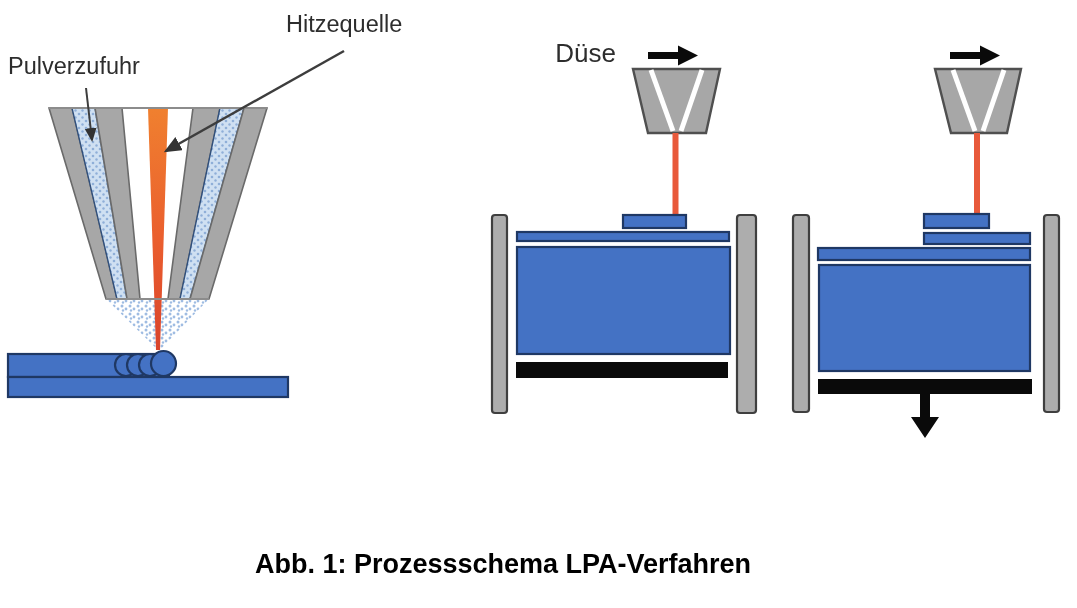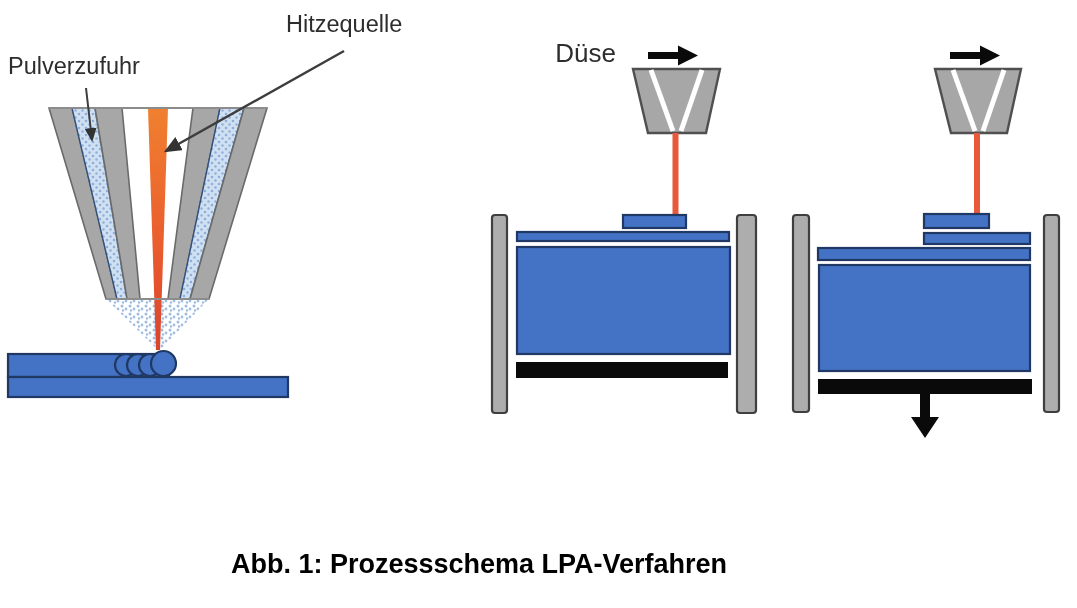--- a/index.html
+++ b/index.html
@@ -11,21 +11,21 @@
   .gray-wall{fill:var(--nozzle-gray,#a7a7a7);stroke:var(--nozzle-gray-outline,#6a6a6a);stroke-width:1.6;}
   .gray-nozzle{fill:var(--nozzle-gray,#a7a7a7);stroke:#4f4f4f;stroke-width:2.4;}
   .powder-channel{fill:url(#powderPat);stroke:#2f4f7d;stroke-width:1.3;}
   .blue-part{fill:var(--material-blue,#4472c4);stroke:var(--material-blue-outline,#1f3864);stroke-width:2.2;}
   .black-part{fill:var(--platform-black,#0a0a0a);}
   .column{fill:#adadad;stroke:#3f3f3f;stroke-width:2.2;}
   .leader{stroke:#3d3d3d;fill:none;}
   .slit{stroke:#ffffff;stroke-width:5;fill:none;}
   .edge-line{stroke:#8c8c8c;stroke-width:2;}
   .caption{position:absolute;left:0;top:549px;width:958px;text-align:center;
-           font-weight:bold;font-size:27px;color:#000;}
+           font-weight:bold;font-size:27px;color:#000;padding-left:24px;}
 </style>
 </head>
 <body>
 
 <div class="stage">
 <svg width="1077" height="530" viewBox="0 0 1077 530">
   <defs>
     <pattern id="powderPat" width="7" height="7" patternUnits="userSpaceOnUse">
       <rect width="7" height="7" style="fill:var(--powder-light-blue,#CFE0F2)"></rect>
       <circle cx="2" cy="2" r="1.3" style="fill:var(--powder-dot-blue,#8FAFD8)"></circle>

